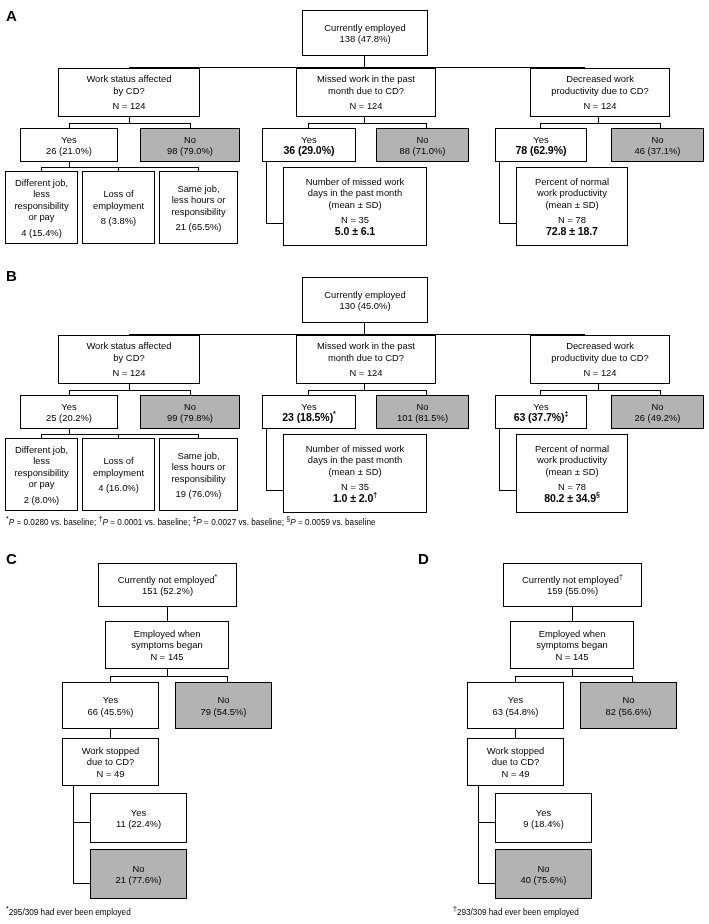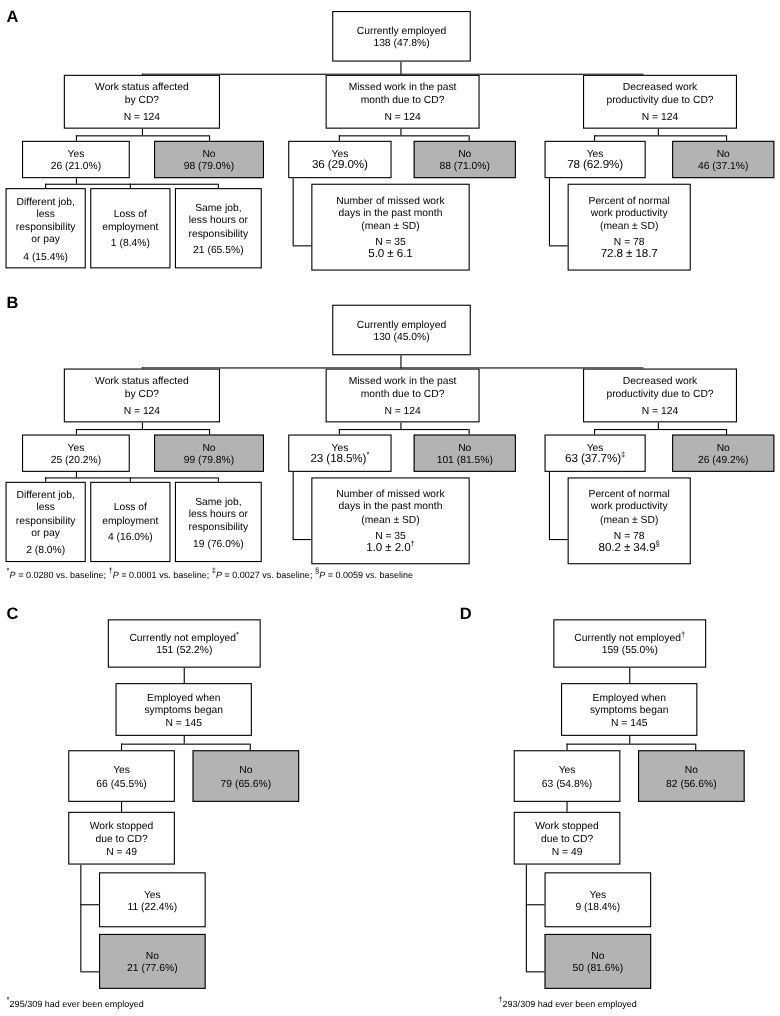--- a/index.html
+++ b/index.html
@@ -32,21 +32,21 @@
     align-items: center;
     justify-content: center;
     text-align: center;
     font-size: 9.4px;
     line-height: 11.4px;
     padding: 2px 3px;
     z-index: 2;
   }
   .box.shaded { background: #b3b3b3; }
   .box .ln { display: block; white-space: nowrap; }
-  .box .bold { font-weight: normal; font-size: 10.6px; letter-spacing: -0.1px; }
+  .box .bold { font-weight: bold; font-size: 10.6px; letter-spacing: -0.1px; }
   .box .gap { height: 4px; }
   sup { font-size: 7px; line-height: 0; vertical-align: super; }
 
   
   .ln-v { position: absolute; width: 0; border-left: 1.6px solid #000; z-index: 1; }
   .ln-h { position: absolute; height: 0; border-top: 1.6px solid #000; z-index: 1; }
 
   .foot {
     position: absolute;
     font-size: 8.2px;
@@ -104,21 +104,21 @@
     <span class="ln">less</span>
     <span class="ln">responsibility</span>
     <span class="ln">or pay</span>
     <span class="gap"></span>
     <span class="ln">4 (15.4%)</span>
   </div>
   <div class="box" style="left:82px;top:171px;width:73px;height:73px;">
     <span class="ln">Loss of</span>
     <span class="ln">employment</span>
     <span class="gap"></span>
-    <span class="ln">1 (8.4%)</span>
+    <span class="ln">8 (3.8%)</span>
   </div>
   <div class="box" style="left:159px;top:171px;width:79px;height:73px;">
     <span class="ln">Same job,</span>
     <span class="ln">less hours or</span>
     <span class="ln">responsibility</span>
     <span class="gap"></span>
     <span class="ln">21 (65.5%)</span>
   </div>
 
   <div class="box" style="left:296px;top:68px;width:140px;height:49px;">
@@ -334,21 +334,21 @@
   <div class="ln-h" style="left:110px;top:676px;width:117px;"></div>
   <div class="ln-v" style="left:110px;top:676px;height:7px;"></div>
   <div class="ln-v" style="left:227px;top:676px;height:7px;"></div>
 
   <div class="box" style="left:62px;top:682px;width:97px;height:47px;">
     <span class="ln">Yes</span>
     <span class="ln">66 (45.5%)</span>
   </div>
   <div class="box shaded" style="left:175px;top:682px;width:97px;height:47px;">
     <span class="ln">No</span>
-    <span class="ln">79 (65.6%)</span>
+    <span class="ln">79 (54.5%)</span>
   </div>
 
   <div class="ln-v" style="left:110px;top:729px;height:10px;"></div>
   <div class="box" style="left:62px;top:738px;width:97px;height:48px;">
     <span class="ln">Work stopped</span>
     <span class="ln">due to CD?</span>
     <span class="ln">N = 49</span>
   </div>
 
   <div class="ln-v" style="left:73px;top:786px;height:97px;"></div>
@@ -408,19 +408,19 @@
   <div class="ln-v" style="left:478px;top:786px;height:97px;"></div>
   <div class="ln-h" style="left:478px;top:822px;width:18px;"></div>
   <div class="ln-h" style="left:478px;top:883px;width:18px;"></div>
 
   <div class="box" style="left:495px;top:793px;width:97px;height:50px;">
     <span class="ln">Yes</span>
     <span class="ln">9 (18.4%)</span>
   </div>
   <div class="box shaded" style="left:495px;top:849px;width:97px;height:50px;">
     <span class="ln">No</span>
-    <span class="ln">50 (81.6%)</span>
+    <span class="ln">40 (75.6%)</span>
   </div>
 
   <div class="foot" style="left:453px;top:908px;">
     <sup>†</sup><span>293/309 had ever been employed</span>
   </div>
 </div>
 
 </body></html>

